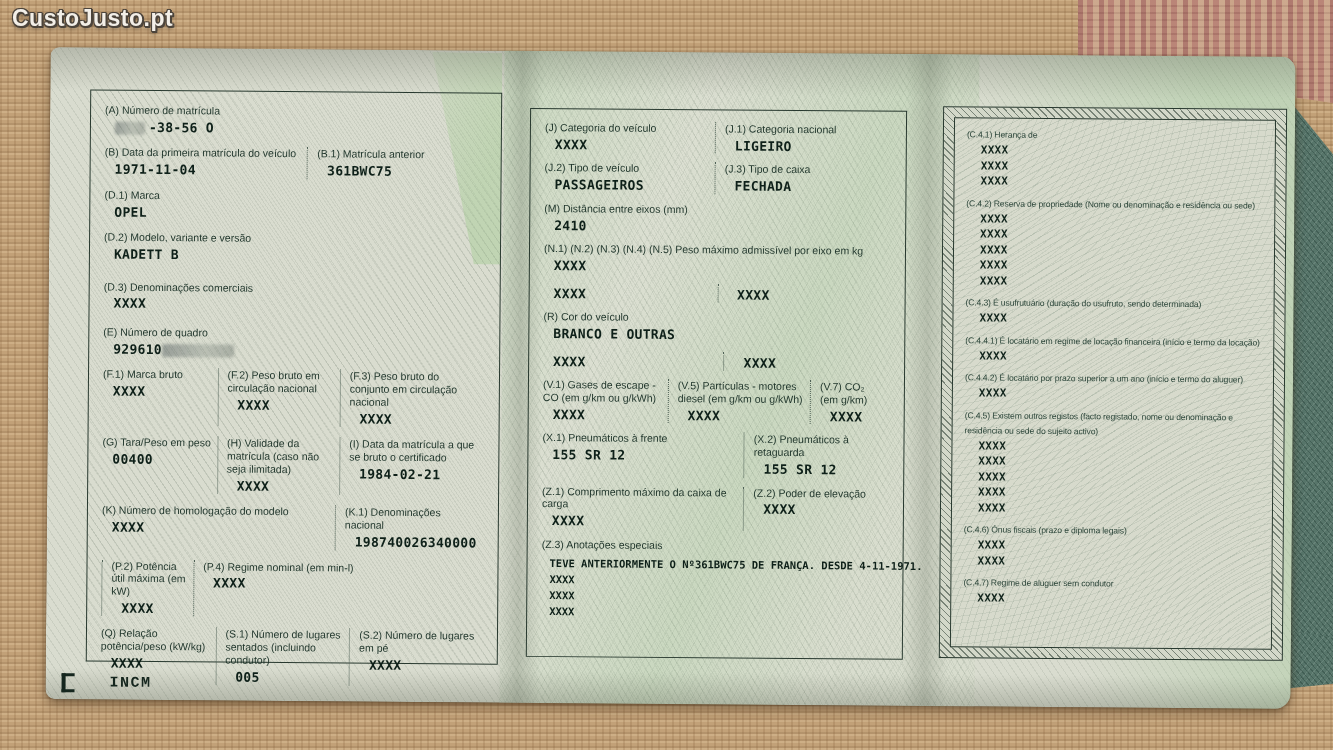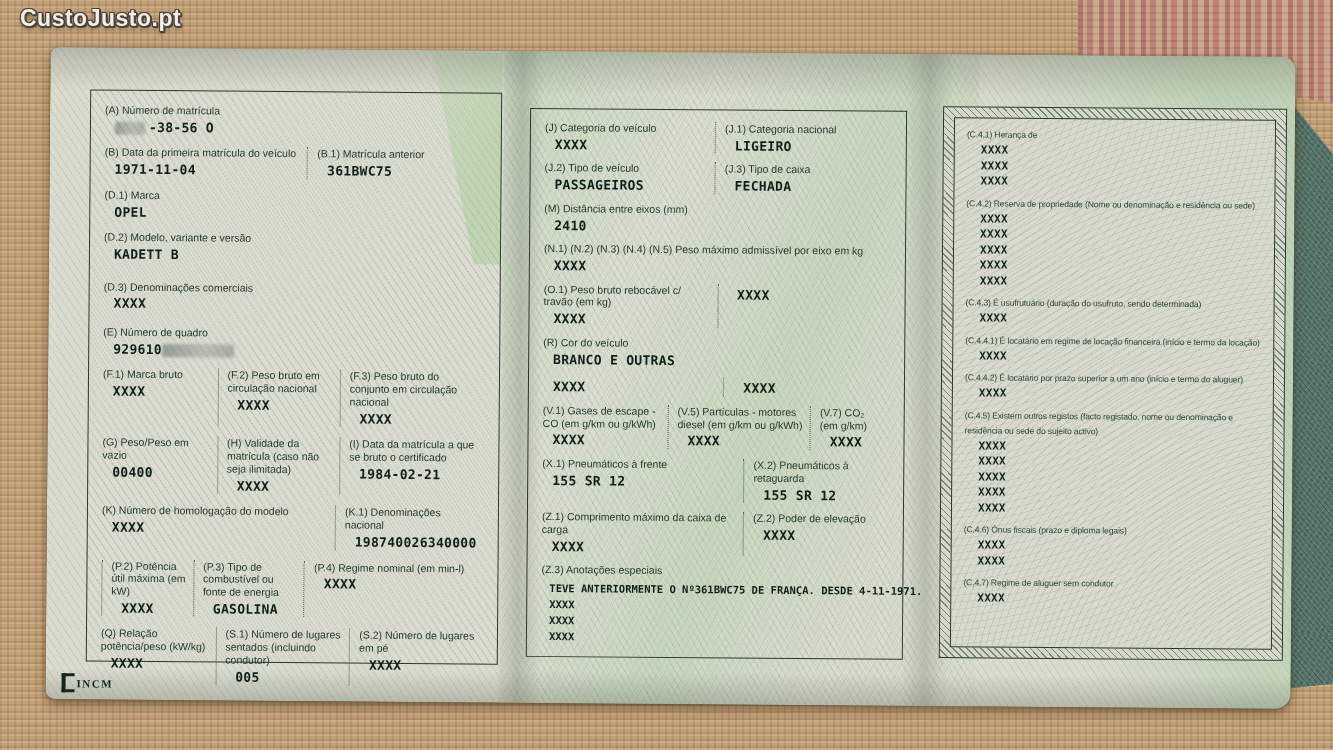--- a/index.html
+++ b/index.html
@@ -81,23 +81,23 @@
   
   .rp-group{margin-bottom:7px;}
   .rp-lbl{font-size:8.6px;line-height:15px;color:#2c463a;letter-spacing:-.15px;white-space:nowrap;overflow:hidden;}
   .rp-lbl.wrap{white-space:normal;}
   .rv{font-family:"DejaVu Sans Mono",monospace;font-weight:bold;font-size:11px;line-height:15.5px;
     color:#11241c;padding-left:14px;letter-spacing:.3px;}
   
   .incm{position:absolute;left:16px;top:626px;display:flex;align-items:center;color:#15261e;}
   .incm-bracket{width:9px;height:13px;border-left:4px solid #15261e;border-top:3px solid #15261e;
     border-bottom:3px solid #15261e;margin-right:2px;}
-  .incm-text{font-family:Liberation Serif, serif;font-size:11px;font-weight:bold;letter-spacing:1.5px;}
-  
-  .watermark{position:absolute;left:20px;top:5px;font-size:23px;font-weight:bold;letter-spacing:.5px;
+  .incm-text{font-family:Liberation Mono, monospace;font-size:15px;font-weight:bold;letter-spacing:1.5px;margin-left:33px;}
+  
+  .watermark{position:absolute;left:12px;top:5px;font-size:23px;font-weight:bold;letter-spacing:.5px;
     color:#f3efe8;
     text-shadow:2px 2px 0 #4c443b,-1px -1px 0 #4c443b,1px -1px 0 #4c443b,-1px 1px 0 #4c443b,2px 0 0 #4c443b,0 2px 0 #4c443b,0 3px 4px rgba(0,0,0,.45);}
 </style>
 </head>
 <body>
 
 <div id="scene">
   <div class="fabric-pink"></div>
   <div class="underpage up-right"></div>
   <div class="underpage up-bottom"></div>
@@ -152,21 +152,21 @@
           <div class="lbl">(F.2) Peso bruto em circulação nacional</div>
           <div class="val">XXXX</div>
         </div>
         <div class="cell sep" style="flex:1">
           <div class="lbl">(F.3) Peso bruto do conjunto em circulação nacional</div>
           <div class="val">XXXX</div>
         </div>
       </div>
       <div class="row sec">
         <div class="cell" style="flex:0 0 30%">
-          <div class="lbl">(G) Peso/Peso em vazio</div>
+          <div class="lbl">(G) Tara/Peso em peso</div>
           <div class="val">00400</div>
         </div>
         <div class="cell sep" style="flex:0 0 32%">
           <div class="lbl">(H) Validade da matrícula (caso não seja ilimitada)</div>
           <div class="val">XXXX</div>
         </div>
         <div class="cell sep" style="flex:1">
           <div class="lbl">(I) Data da matrícula a que se bruto o certificado</div>
           <div class="val">1984-02-21</div>
         </div>
@@ -178,24 +178,20 @@
         </div>
         <div class="cell sep" style="flex:1">
           <div class="lbl">(K.1) Denominações nacional</div>
           <div class="val">198740026340000</div>
         </div>
       </div>
       <div class="row sec">
         <div class="cell sep" style="flex:0 0 24%">
           <div class="lbl">(P.2) Potência útil máxima (em kW)</div>
           <div class="val">XXXX</div>
-        </div>
-        <div class="cell sep" style="flex:0 0 29%">
-          <div class="lbl">(P.3) Tipo de combustível ou fonte de energia</div>
-          <div class="val">GASOLINA</div>
         </div>
         <div class="cell sep" style="flex:1">
           <div class="lbl">(P.4) Regime nominal (em min-l)</div>
           <div class="val">XXXX</div>
         </div>
       </div>
       <div class="row sec">
         <div class="cell" style="flex:0 0 30%">
           <div class="lbl">(Q) Relação potência/peso (kW/kg)</div>
           <div class="val">XXXX</div>
@@ -235,21 +231,20 @@
       <div class="sec">
         <div class="lbl">(M) Distância entre eixos (mm)</div>
         <div class="val">2410</div>
       </div>
       <div class="sec">
         <div class="lbl nowrap">(N.1) (N.2) (N.3) (N.4) (N.5) Peso máximo admissível por eixo em kg</div>
         <div class="val">XXXX</div>
       </div>
       <div class="row sec">
         <div class="cell" style="flex:0 0 50%">
-          <div class="lbl">(O.1) Peso bruto rebocável c/ travão (em kg)</div>
           <div class="val">XXXX</div>
         </div>
         <div class="cell sep" style="flex:1">
           <div class="val">XXXX</div>
         </div>
       </div>
       <div class="sec">
         <div class="lbl">(R) Cor do veículo</div>
         <div class="val">BRANCO E OUTRAS</div>
       </div>

